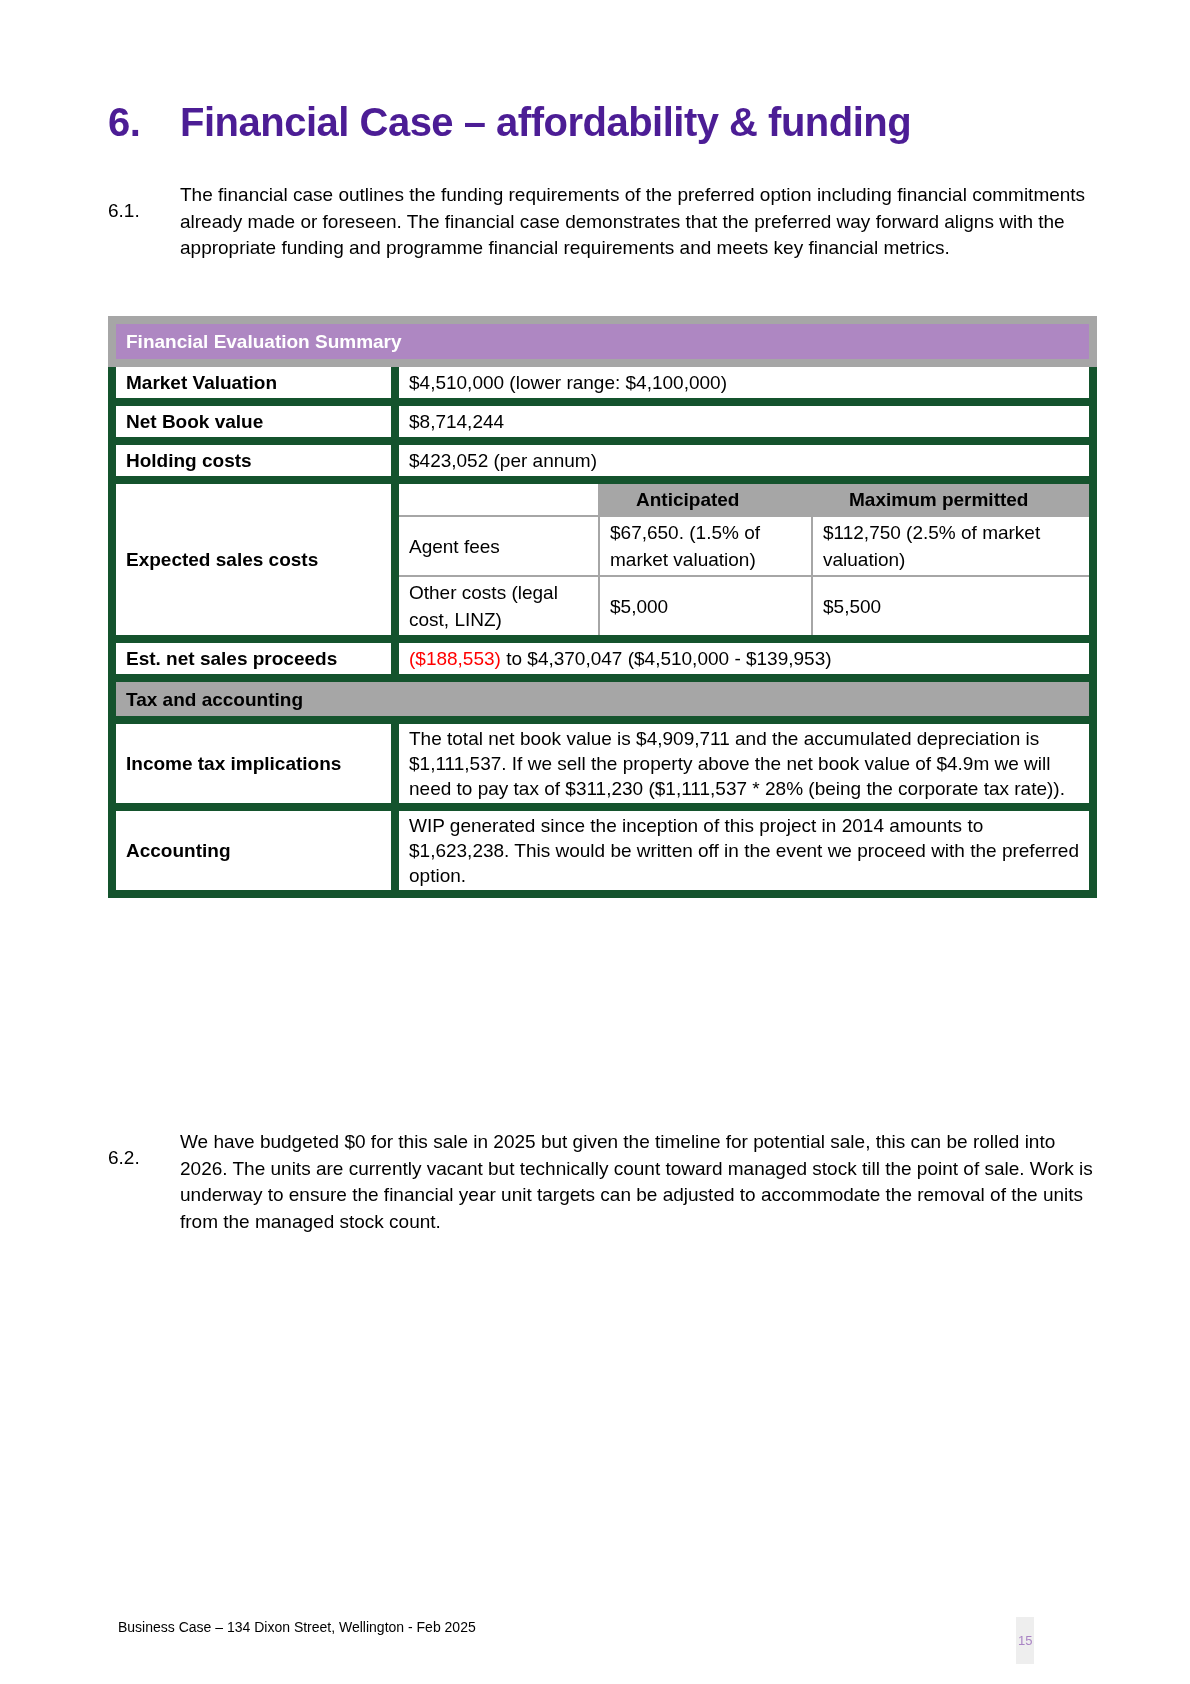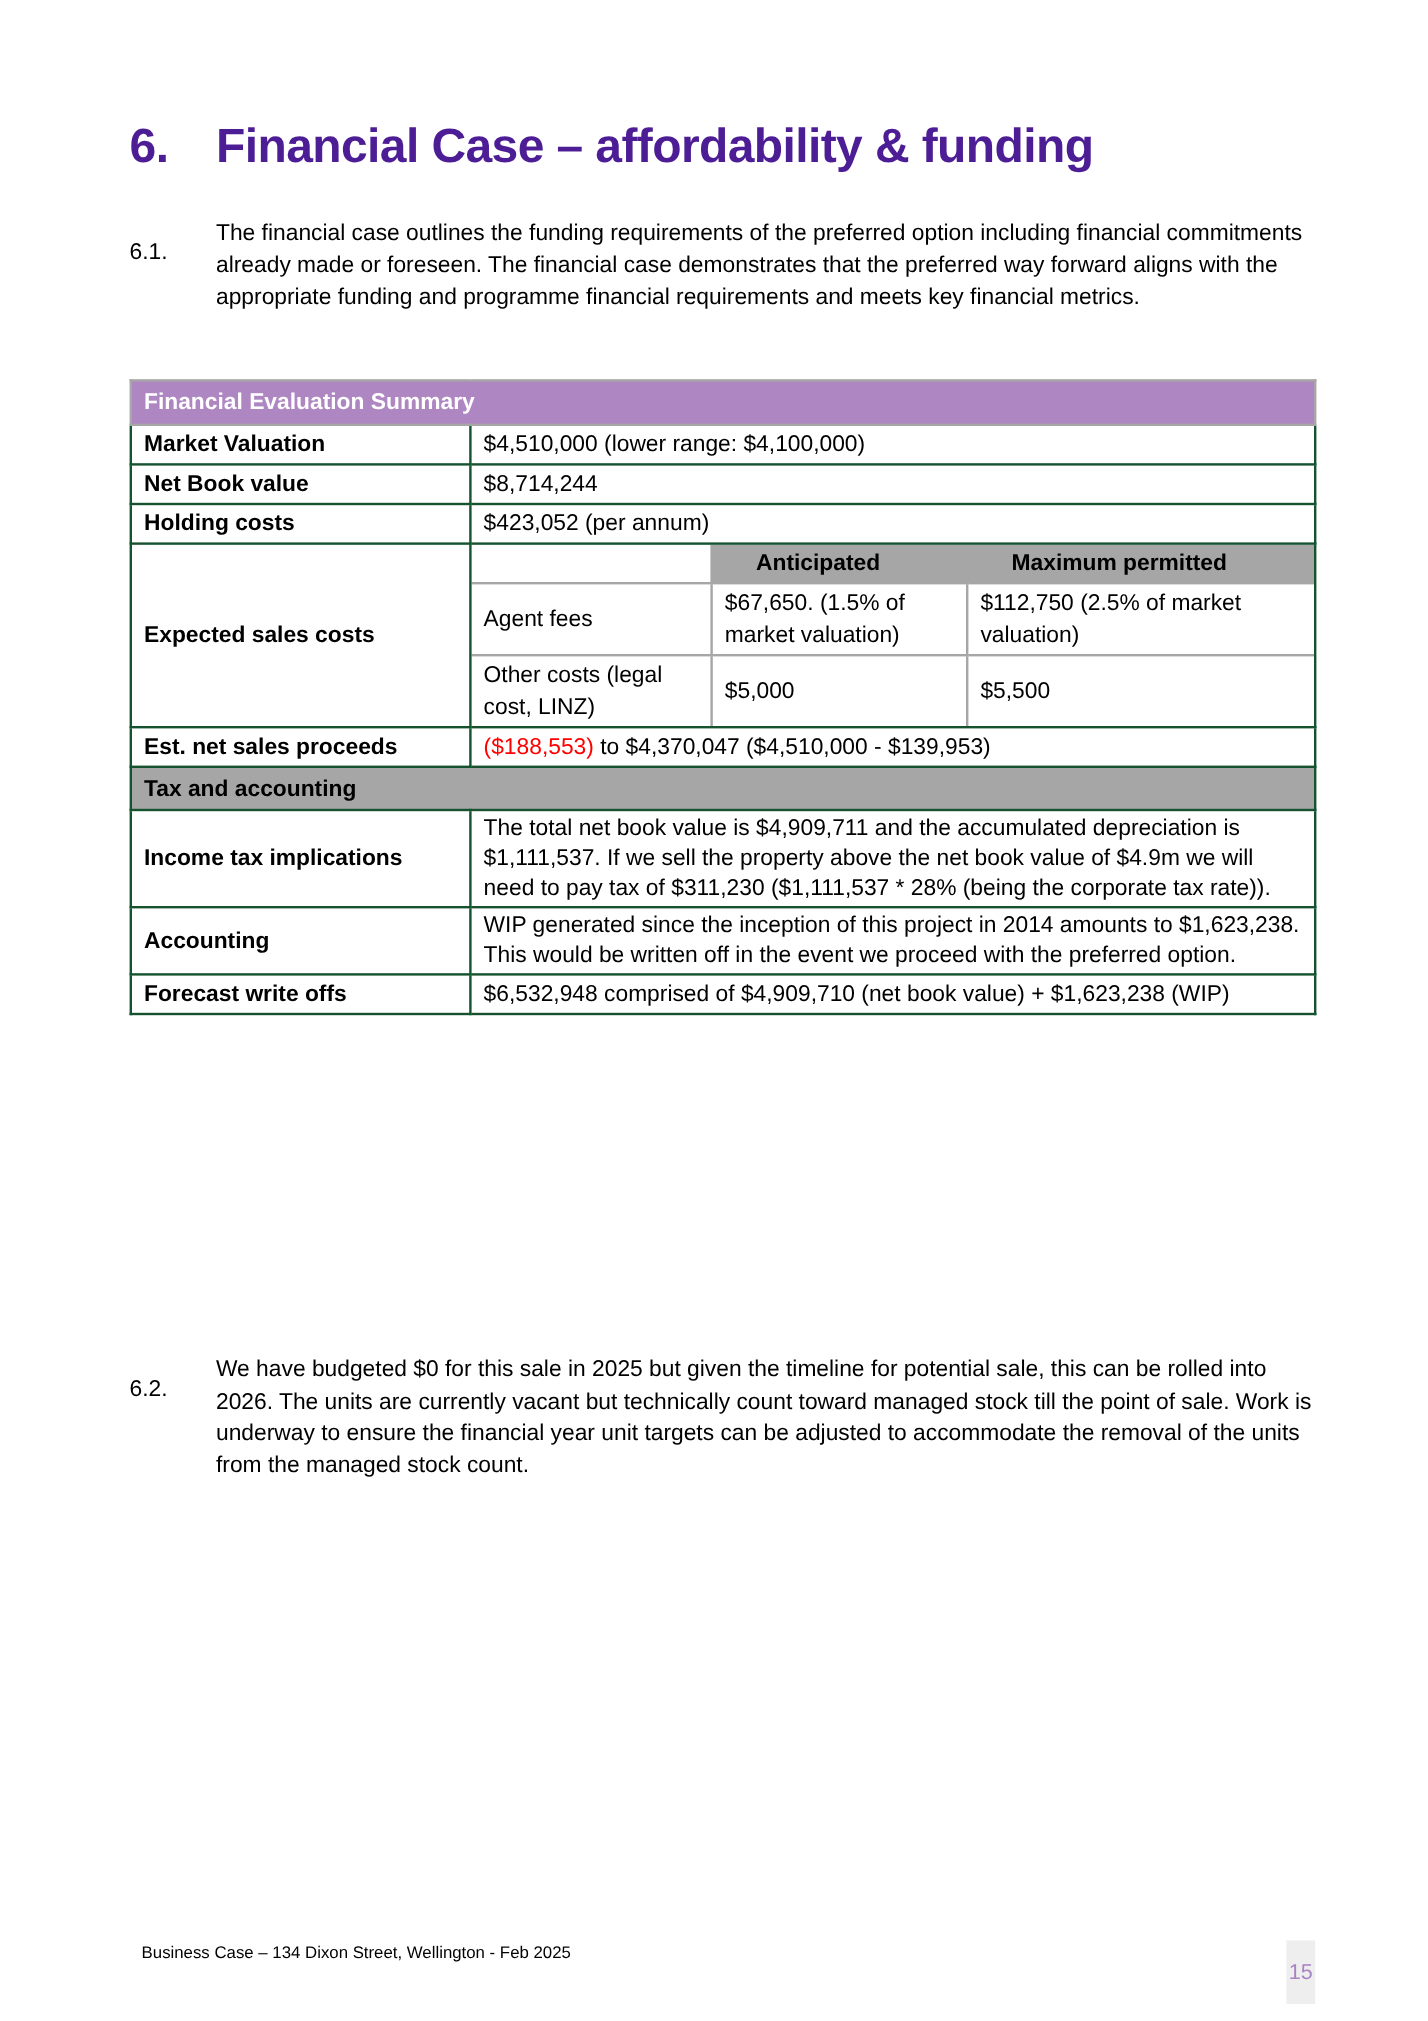--- a/index.html
+++ b/index.html
@@ -6,37 +6,37 @@
   body { width: 1190px; height: 1684px; position: relative; font-family: "Liberation Sans", "DejaVu Sans", sans-serif; color: #000; overflow: hidden; }
   .page-heading { position: absolute; left: 108px; top: 100px; font-size: 40px; font-weight: bold; color: #4c1d95; letter-spacing: -0.5px; white-space: nowrap; }
   .page-heading .num { display: inline-block; width: 72px; }
   .para { position: absolute; left: 108px; width: 990px; font-size: 19px; line-height: 26.5px; }
   .para .pnum { position: absolute; left: 0; top: 16px; width: 70px; }
   .para .ptext { margin-left: 72px; }
   #p61 { top: 182px; }
   #p62 { top: 1129px; }
 
   table.fin { position: absolute; left: 108px; top: 316px; width: 989px; border-collapse: collapse; font-size: 19px; table-layout: fixed; }
-  table.fin td { border: 2px solid #14532d; padding: 2px 10px; vertical-align: middle; line-height: 27px; }
+  table.fin td { border: 8px solid #14532d; padding: 2px 10px; vertical-align: middle; line-height: 27px; }
   table.fin tr.title td { background: #ae87c2; color: #ffffff; font-weight: bold; border-color: #a6a6a6; height: 31px; }
   table.fin td.label { font-weight: bold; }
   table.fin tr.section td { background: #a6a6a6; font-weight: bold; height: 30px; }
   .neg { color: #ff0000; }
 
   table.inner { width: 100%; border-collapse: collapse; table-layout: fixed; }
   table.inner td { border: 2px solid #a6a6a6; padding: 2px 10px; line-height: 27px; }
   table.inner td.h { background: #a6a6a6; font-weight: bold; }
   td.nested { padding: 0 !important; border-right: 2px solid #a6a6a6; }
   table.inner tr:first-child td { border-top: none; padding-left: 36px; }
   table.inner tr:last-child td { border-bottom: none; }
   table.inner td:first-child { border-left: none; }
   table.inner td:last-child { border-right: none; }
 
   .footer-left { position: absolute; left: 118px; top: 1619px; font-size: 14px; }
-  .footer-right { position: absolute; left: 1072px; top: 1617px; font-size: 18px; color: #a983c4; background: #eeeeee; padding: 16px 2px; }
+  .footer-right { position: absolute; left: 1016px; top: 1617px; font-size: 13px; color: #a983c4; background: #eeeeee; padding: 16px 2px; }
 </style>
 </head>
 <body>
 
 <div class="page-heading">
   <span class="num">6.</span><span>Financial Case – affordability &amp; funding</span>
 </div>
 
 <div class="para" id="p61">
   <span class="pnum">6.1.</span>
@@ -101,24 +101,20 @@
     <td colspan="2">Tax and accounting</td>
   </tr>
   <tr>
     <td class="label">Income tax implications</td>
     <td style="line-height:25px">The total net book value is $4,909,711 and the accumulated depreciation is $1,111,537. If we sell the property above the net book value of $4.9m we will need to pay tax of $311,230 ($1,111,537 * 28% (being the corporate tax rate)).</td>
   </tr>
   <tr>
     <td class="label">Accounting</td>
     <td style="line-height:25px">WIP generated since the inception of this project in 2014 amounts to $1,623,238. This would be written off in the event we proceed with the preferred option.</td>
   </tr>
-  <tr>
-    <td class="label">Forecast write offs</td>
-    <td>$6,532,948 comprised of $4,909,710 (net book value) + $1,623,238 (WIP)</td>
-  </tr>
 </tbody>
   </table>
 
 <div class="para" id="p62">
   <span class="pnum">6.2.</span>
   <div class="ptext">We have budgeted $0 for this sale in 2025 but given the timeline for potential sale, this can be rolled into 2026. The units are currently vacant but technically count toward managed stock till the point of sale. Work is underway to ensure the financial year unit targets can be adjusted to accommodate the removal of the units from the managed stock count.</div>
 </div>
 
 <div class="footer-left">Business Case – 134 Dixon Street, Wellington - Feb 2025</div>
 <div class="footer-right">15</div>

